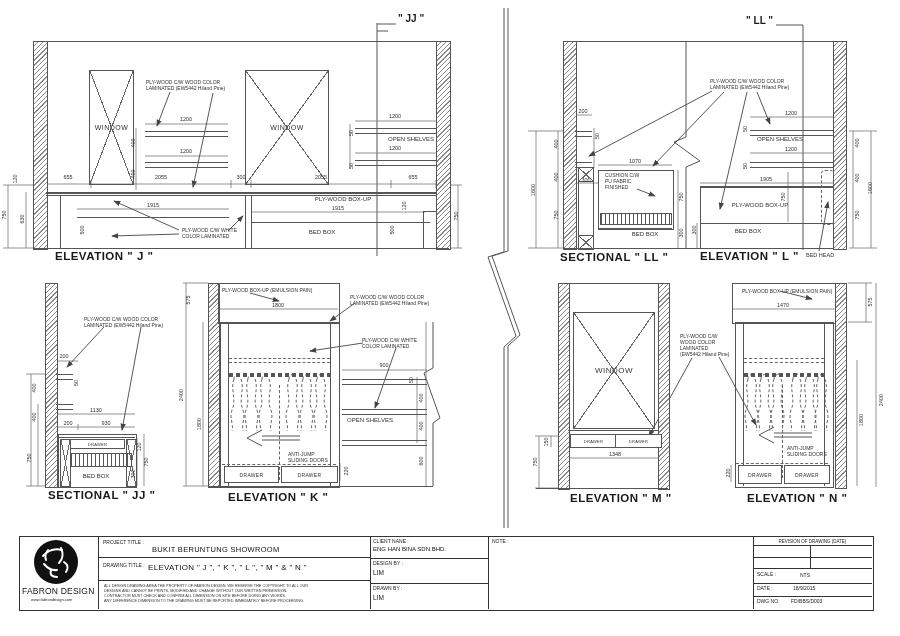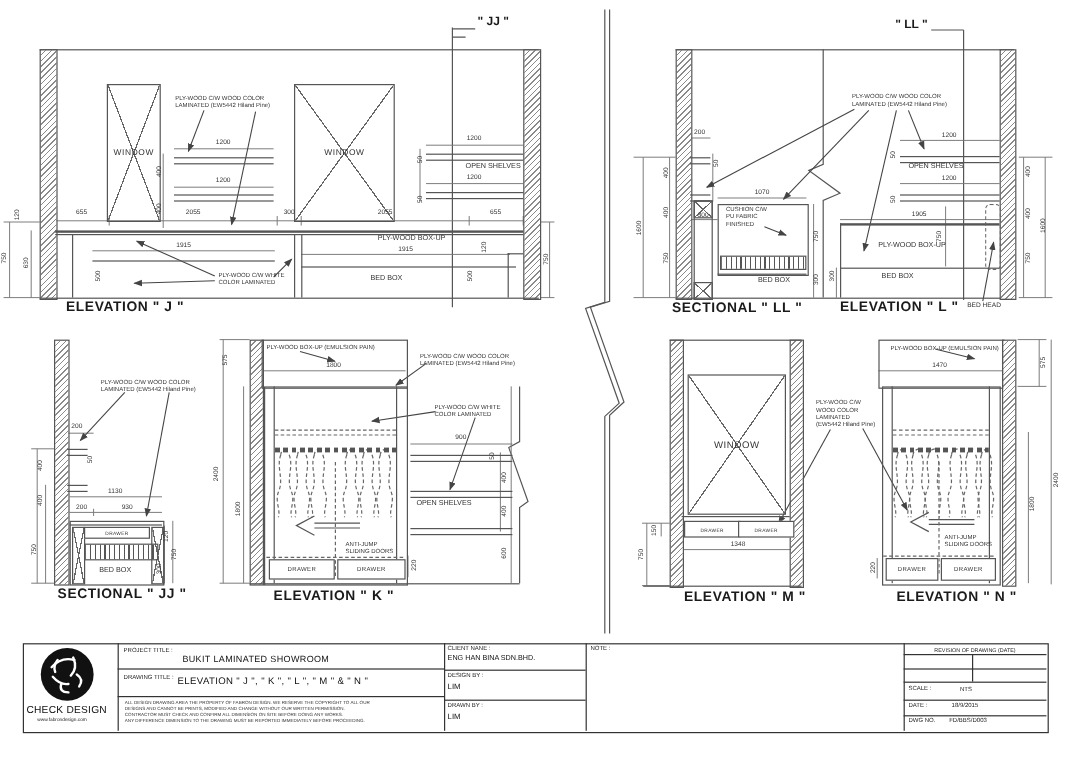--- a/index.html
+++ b/index.html
@@ -409,25 +409,25 @@
       <circle cx="25" cy="24" r="22" fill="#111"></circle>
       <g fill="none" stroke="#fff" stroke-width="2" stroke-linecap="round">
         <path d="M12,18 q8,-9 19,-6"></path>
         <path d="M30,10 q4,9 -2,15"></path>
         <path d="M13,26 q6,7 13,6"></path>
         <path d="M20,32 q-2,7 6,7"></path>
         <path d="M33,24 q6,4 2,10"></path>
         <path d="M17,12 q-4,5 -2,10"></path>
       </g>
     </svg>
-    <div class="tb-val" style="left:22px;top:586px;font-size:8.5px;letter-spacing:.2px">CHECK DESIGN</div>
+    <div class="tb-val" style="left:22px;top:586px;font-size:8.5px;letter-spacing:.2px">FABRON DESIGN</div>
     <div class="tb-lab" style="left:31px;top:597px;font-size:4px">www.fabrondesign.com</div>
 
     <div class="tb-lab" style="left:103px;top:539px">PROJECT TITLE :</div>
-    <div class="tb-big" style="left:152px;top:545px;font-size:7.5px">BUKIT LAMINATED SHOWROOM</div>
+    <div class="tb-big" style="left:152px;top:545px;font-size:7.5px">BUKIT BERUNTUNG SHOWROOM</div>
     <div class="tb-lab" style="left:103px;top:562px">DRAWING TITLE :</div>
     <div class="tb-big" style="left:148px;top:563px">ELEVATION  " J ", " K ", " L ", " M " &amp; " N "</div>
     <div class="tb-fine" style="left:104px;top:584px">ALL DESIGN DRAWING AREA THE PROPERTY OF FABRON DESIGN. WE RESERVE THE COPYRIGHT TO ALL OUR
 DESIGNS AND CANNOT BE PRINTS, MODIFIED AND CHANGE WITHOUT OUR WRITTEN PERMISSION.
 CONTRACTOR MUST CHECK AND CONFIRM ALL DIMENSION ON SITE BEFORE DOING ANY WORKS.
 ANY DIFFERENCE DIMENSION TO THE DRAWING MUST BE REPORTED IMMEDIATELY BEFORE PROCEEDING.</div>
 
     <div class="tb-lab" style="left:373px;top:538px">CLIENT NANE :</div>
     <div class="tb-val" style="left:373px;top:546px;font-size:6px">ENG HAN BINA SDN.BHD.</div>
     <div class="tb-lab" style="left:373px;top:560px">DESIGN BY :</div>

